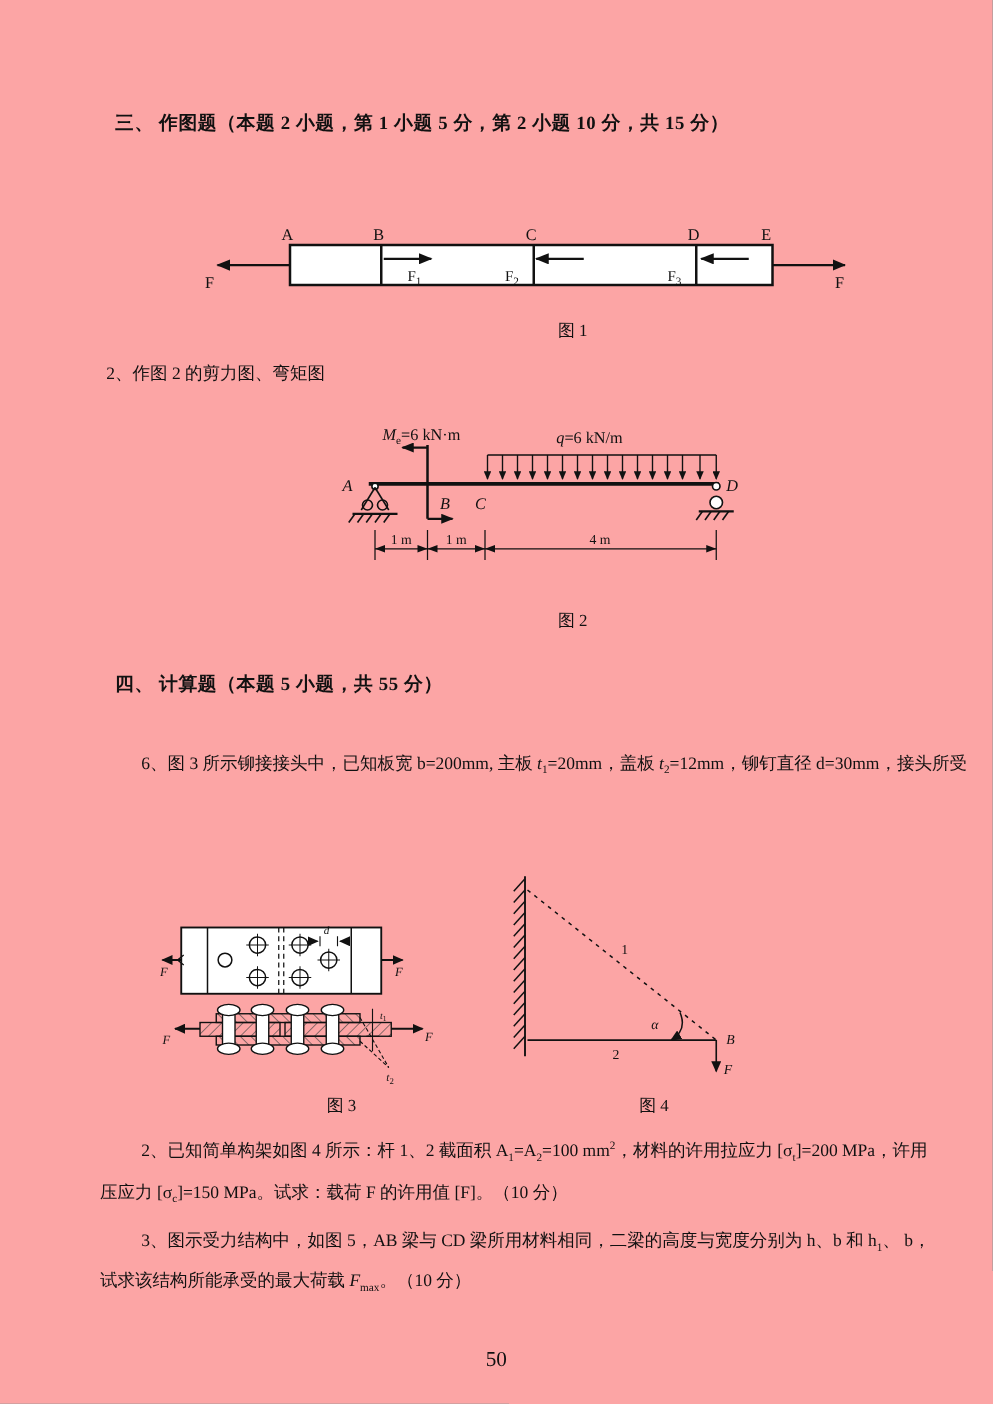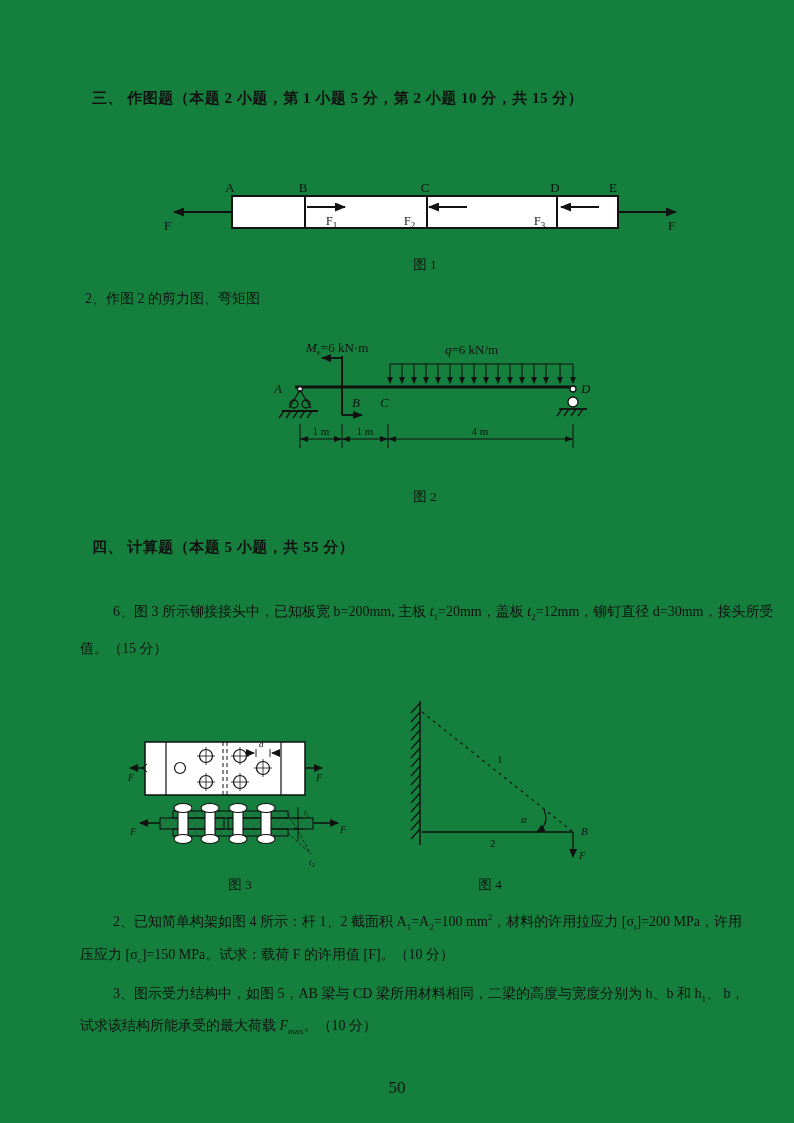--- a/index.html
+++ b/index.html
@@ -1,31 +1,31 @@
 <!DOCTYPE html>
 <html><head>
 <meta charset="utf-8">
 <style>
   html,body{margin:0;padding:0;background:#9a9a9a;}
-  .page{position:relative;width:794px;height:1123px;margin:0 auto;background:#15803d;
+  .page{position:relative;width:794px;height:1123px;margin:0 auto;background:#fca5a5;
         font-family:"Liberation Serif","DejaVu Serif",serif;color:#111;overflow:hidden;}
   .abs{position:absolute;}
   .title{font-size:15px;font-weight:bold;letter-spacing:0.5px;white-space:nowrap;}
   .body-line{font-size:14px;white-space:nowrap;}
   .para{font-size:14px;}
   .pline{white-space:nowrap;text-align:justify;text-align-last:justify;}
   .pline-plain{white-space:nowrap;}
   .lh37 .pline,.lh37 .pline-plain{height:37px;line-height:37px;}
   .lh33 .pline,.lh33 .pline-plain{height:33px;line-height:33px;}
   .lh32 .pline,.lh32 .pline-plain{height:32px;line-height:32px;}
   .ind{text-indent:33px;}
   .math{font-family:"Liberation Serif","DejaVu Serif",serif;font-style:italic;}
   sub{font-size:9px;line-height:0;}
   sup{font-size:9px;line-height:0;}
-  .cap{font-size:13.5px;text-align:center;width:90px;}
+  .cap{font-size:13.5px;text-align:right;width:90px;}
   .pageno{width:794px;text-align:center;font-size:17px;}
   svg text{font-family:"Liberation Serif","DejaVu Serif",serif;fill:#111;}
 </style>
 </head>
 <body>
 
 <div class="page">
 
   <div class="abs title" style="left:92px;top:89px;">三、 作图题（本题 2 小题，第 1 小题 5 分，第 2 小题 10 分，共 15 分）</div>
 
@@ -163,21 +163,20 @@
     <text x="95" y="103" font-size="11" text-anchor="middle">1 m</text>
     <text x="210" y="103" font-size="11" text-anchor="middle">4 m</text>
   </svg>
 
   <div class="abs cap" style="left:380px;top:488px;">图 2</div>
 
   <div class="abs title" style="left:92px;top:538px;">四、 计算题（本题 5 小题，共 55 分）</div>
 
   <div class="abs para lh37" style="left:80px;top:593px;width:634px;">
     <div class="pline ind"><span>6、图 3 所示铆接接头中，已知板宽 b=200mm, 主板 </span><span class="math">t</span><sub>1</sub><span>=20mm，盖板 </span><span class="math">t</span><sub>2</sub><span>=12mm，铆钉直径 d=30mm，接头所受</span></div>
-    <div class="pline-plain"><span>值。（15 分）</span></div>
   </div>
 
   <svg class="abs" style="left:128px;top:723px;" width="245" height="160" viewBox="0 0 245 160">
     <defs>
       <marker id="arB3" markerUnits="userSpaceOnUse" markerWidth="9" markerHeight="8" refX="8" refY="4" orient="auto">
         <path d="M0,0 L9,4 L0,8 z" fill="#111"></path>
       </marker>
       <pattern id="hat1" width="6" height="6" patternUnits="userSpaceOnUse" patternTransform="rotate(45)">
         <line x1="0" y1="0" x2="0" y2="6" stroke="#444" stroke-width="1"></line>
       </pattern>

